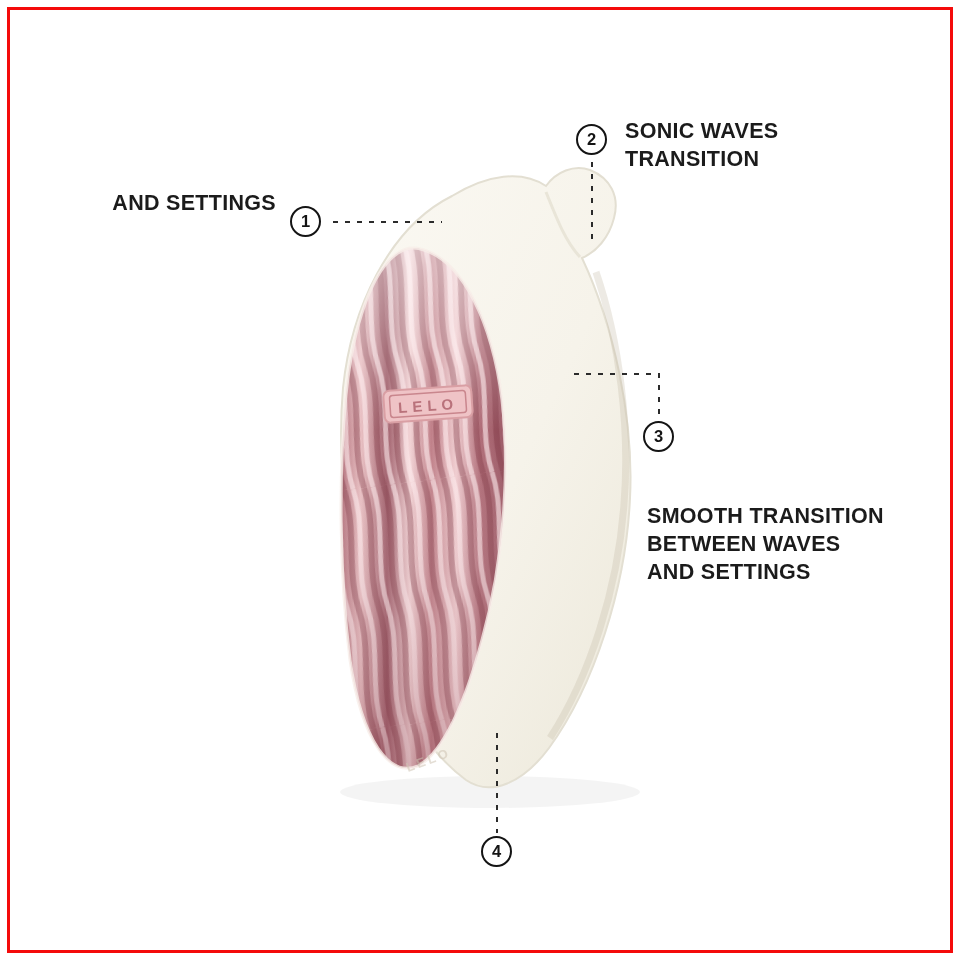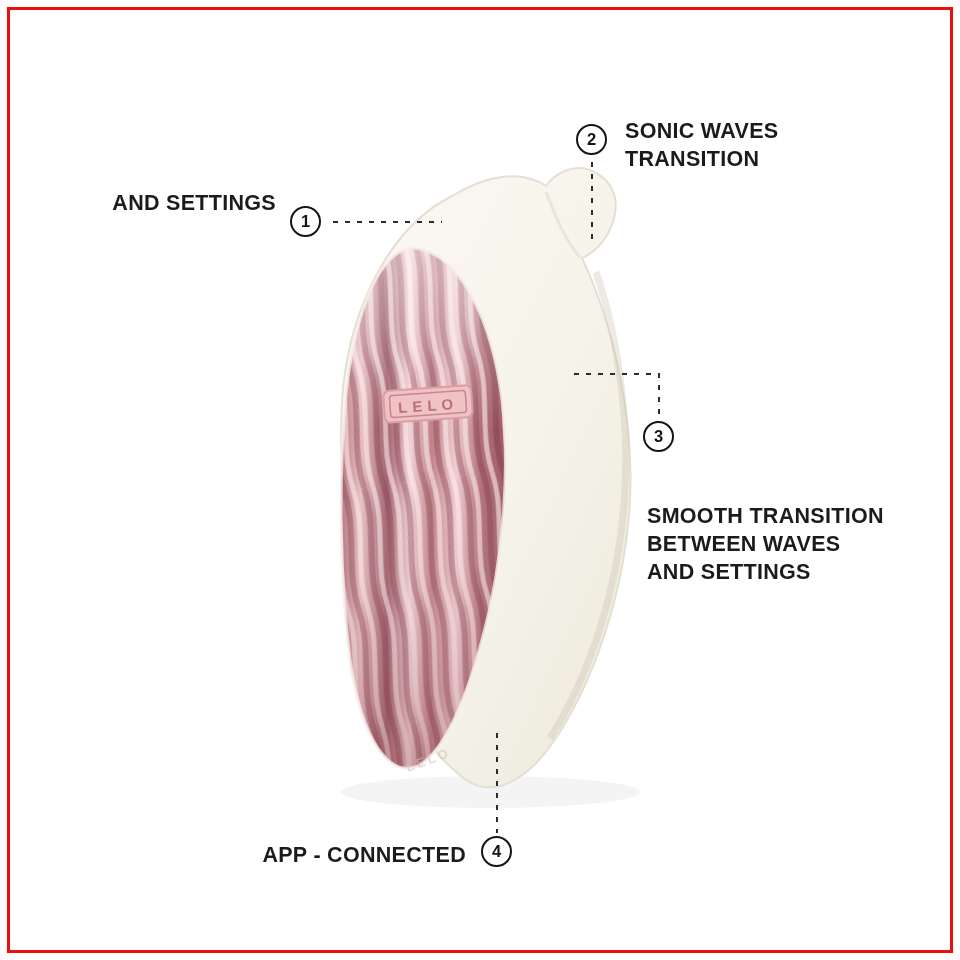--- a/index.html
+++ b/index.html
@@ -155,20 +155,17 @@
 
   <div class="callout-circle" style="left:643px;top:421px;">
     <span>3</span>
   </div>
   <div class="callout-label align-left" style="left:647px;top:466px;margin-top:36px;">
     <span class="line">SMOOTH TRANSITION</span>
     <span class="line">BETWEEN WAVES</span>
     <span class="line">AND SETTINGS</span>
   </div>
 
-  <div class="callout-label align-right" style="left:238px;top:841px;width:228px;">
-    <span class="line">APP - CONNECTED</span>
-  </div>
   <div class="callout-circle" style="left:481px;top:836px;">
     <span>4</span>
   </div>
 
 </div>
 
 </body></html>

